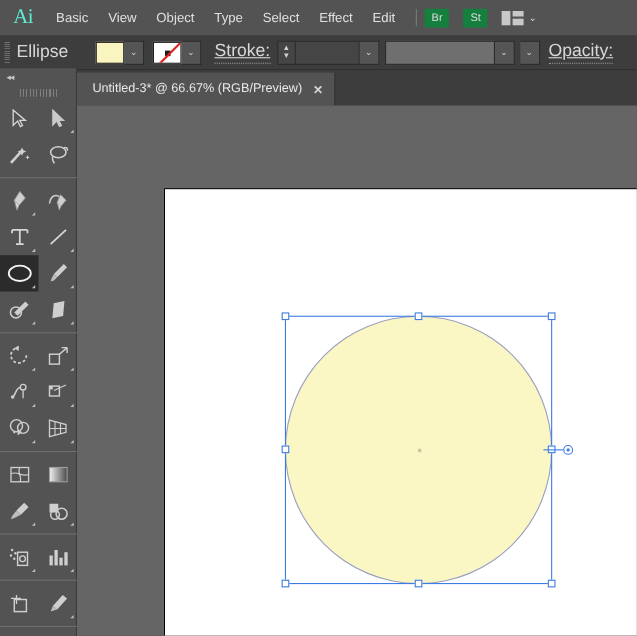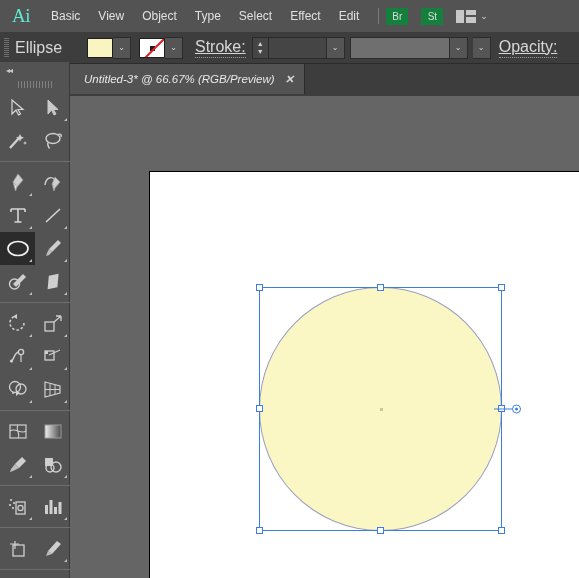--- a/index.html
+++ b/index.html
@@ -103,21 +103,21 @@
   .brush-box {
     height: 22px; background: #e9e9e9; border: 1px solid #2b2b2b;
     display: flex; align-items: center; padding: 0 5px;
     color: #111; font-size: 11px; gap: 5px;
   }
   .brush-line { width: 62px; height: 3px; background: #111; }
 
   
   .tabbar {
     position: absolute; left: 70px; top: 64px; right: 0; height: 32px;
-    background: #3d3d3d; display: flex; align-items: flex-start; font-style: italic;
+    background: #3d3d3d; display: flex; align-items: flex-end;
   }
   .doc-tab {
     height: 30px; background: #535353;
     display: flex; align-items: center; gap: 10px;
     padding: 0 10px 0 14px;
     color: #e8e8e8; font-size: 11.5px; white-space: nowrap;
     border-right: 1px solid #2b2b2b;
   }
   .tab-close { color: #d5d5d5; font-size: 11px; font-weight: bold; }
 

